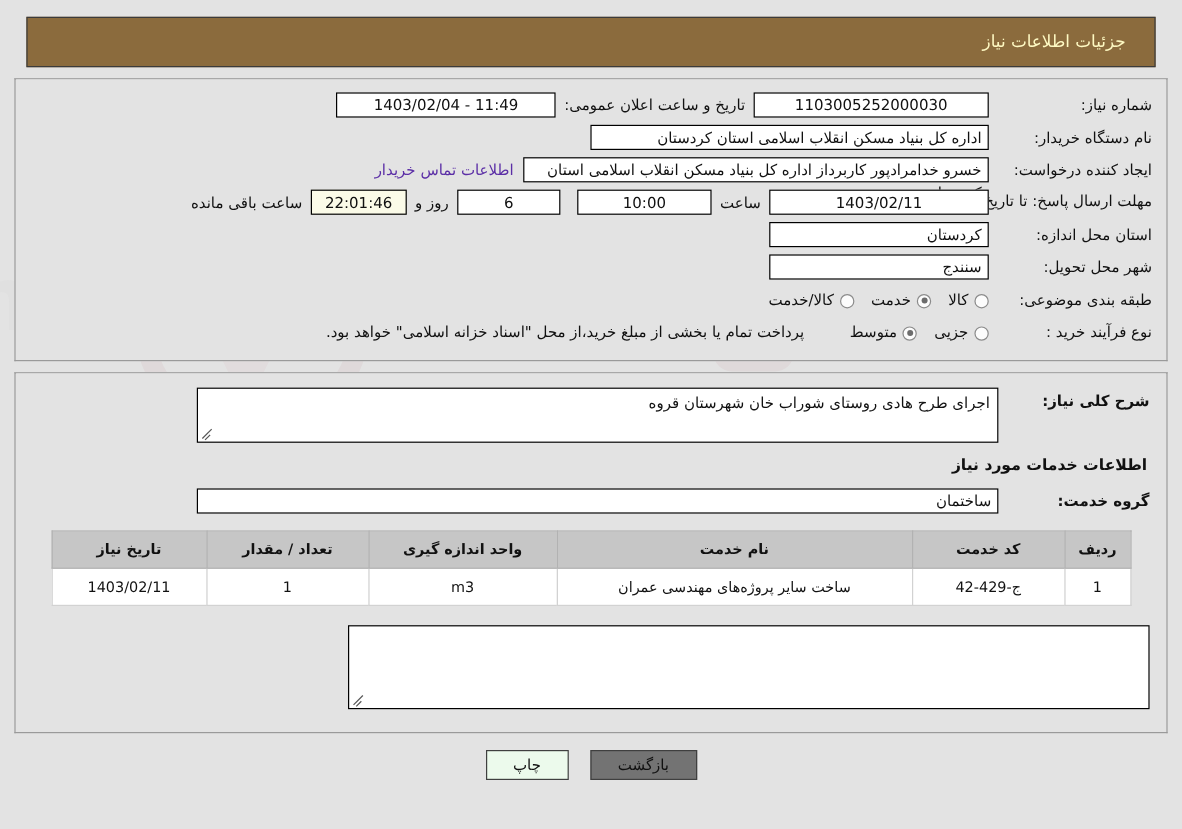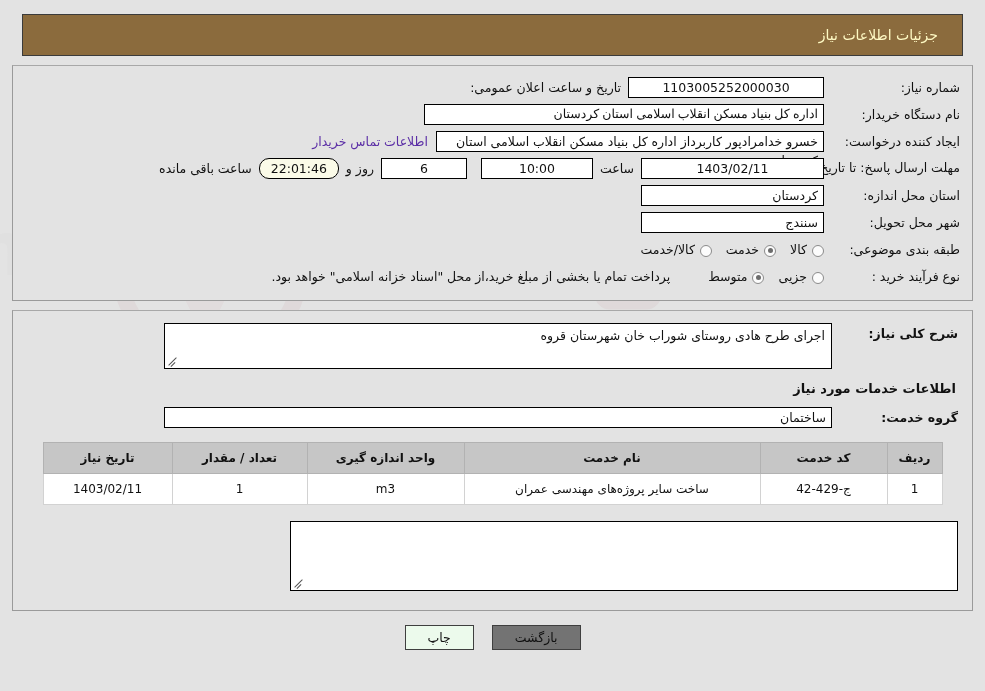--- a/index.html
+++ b/index.html
@@ -88,27 +88,27 @@
     padding: 0 5px;
     color: #111;
     font-family: "DejaVu Sans", "Liberation Sans", sans-serif;
   }
   .fld.center { text-align: center; }
   .fld.right  { text-align: right; }
   .fld.ltr { direction: ltr; }
 
   .fld-need   { width: 196px; }
   .fld-date   { width: 183px; }
-  .fld-buyer  { width: 400px; font-family: Liberation Serif, serif; }
+  .fld-buyer  { width: 332px; }
   .fld-creator{ width: 388px; }
   .fld-prov   { width: 183px; }
   .fld-city   { width: 183px; }
   .fld-time   { width: 112px; }
   .fld-days   { width: 86px; }
-  .fld-left   { width: 80px; background: #fbfbe8; border-radius: 10px; }
+  .fld-left   { width: 80px; background: #fbfbe8; }
 
   .gap-lbl {
     font-size: 12.5px;
     padding: 0 7px;
     white-space: nowrap;
   }
   .link {
     color: #5b2ea6;
     font-size: 12.5px;
     padding-right: 8px;
@@ -247,20 +247,21 @@
 <div class="header-bar">
   <div class="header-title">جزئیات اطلاعات نیاز</div>
 </div>
 
 <div class="panel panel-top">
 
   <div class="frow">
     <div class="lbl lbl-w">شماره نیاز:</div>
     <div class="fld fld-need center ltr">1103005252000030</div>
     <div class="gap-lbl">تاریخ و ساعت اعلان عمومی:</div>
+    <div class="fld fld-date center ltr">1403/02/04 - 11:49</div>
   </div>
 
   <div class="frow">
     <div class="lbl lbl-w">نام دستگاه خریدار:</div>
     <div class="fld fld-buyer right">اداره کل بنیاد مسکن انقلاب اسلامی استان کردستان</div>
   </div>
 
   <div class="frow">
     <div class="lbl lbl-w">ایجاد کننده درخواست:</div>
     <div class="fld fld-creator right">خسرو خدامرادپور کاربرداز اداره کل بنیاد مسکن انقلاب اسلامی استان کردستان</div>

